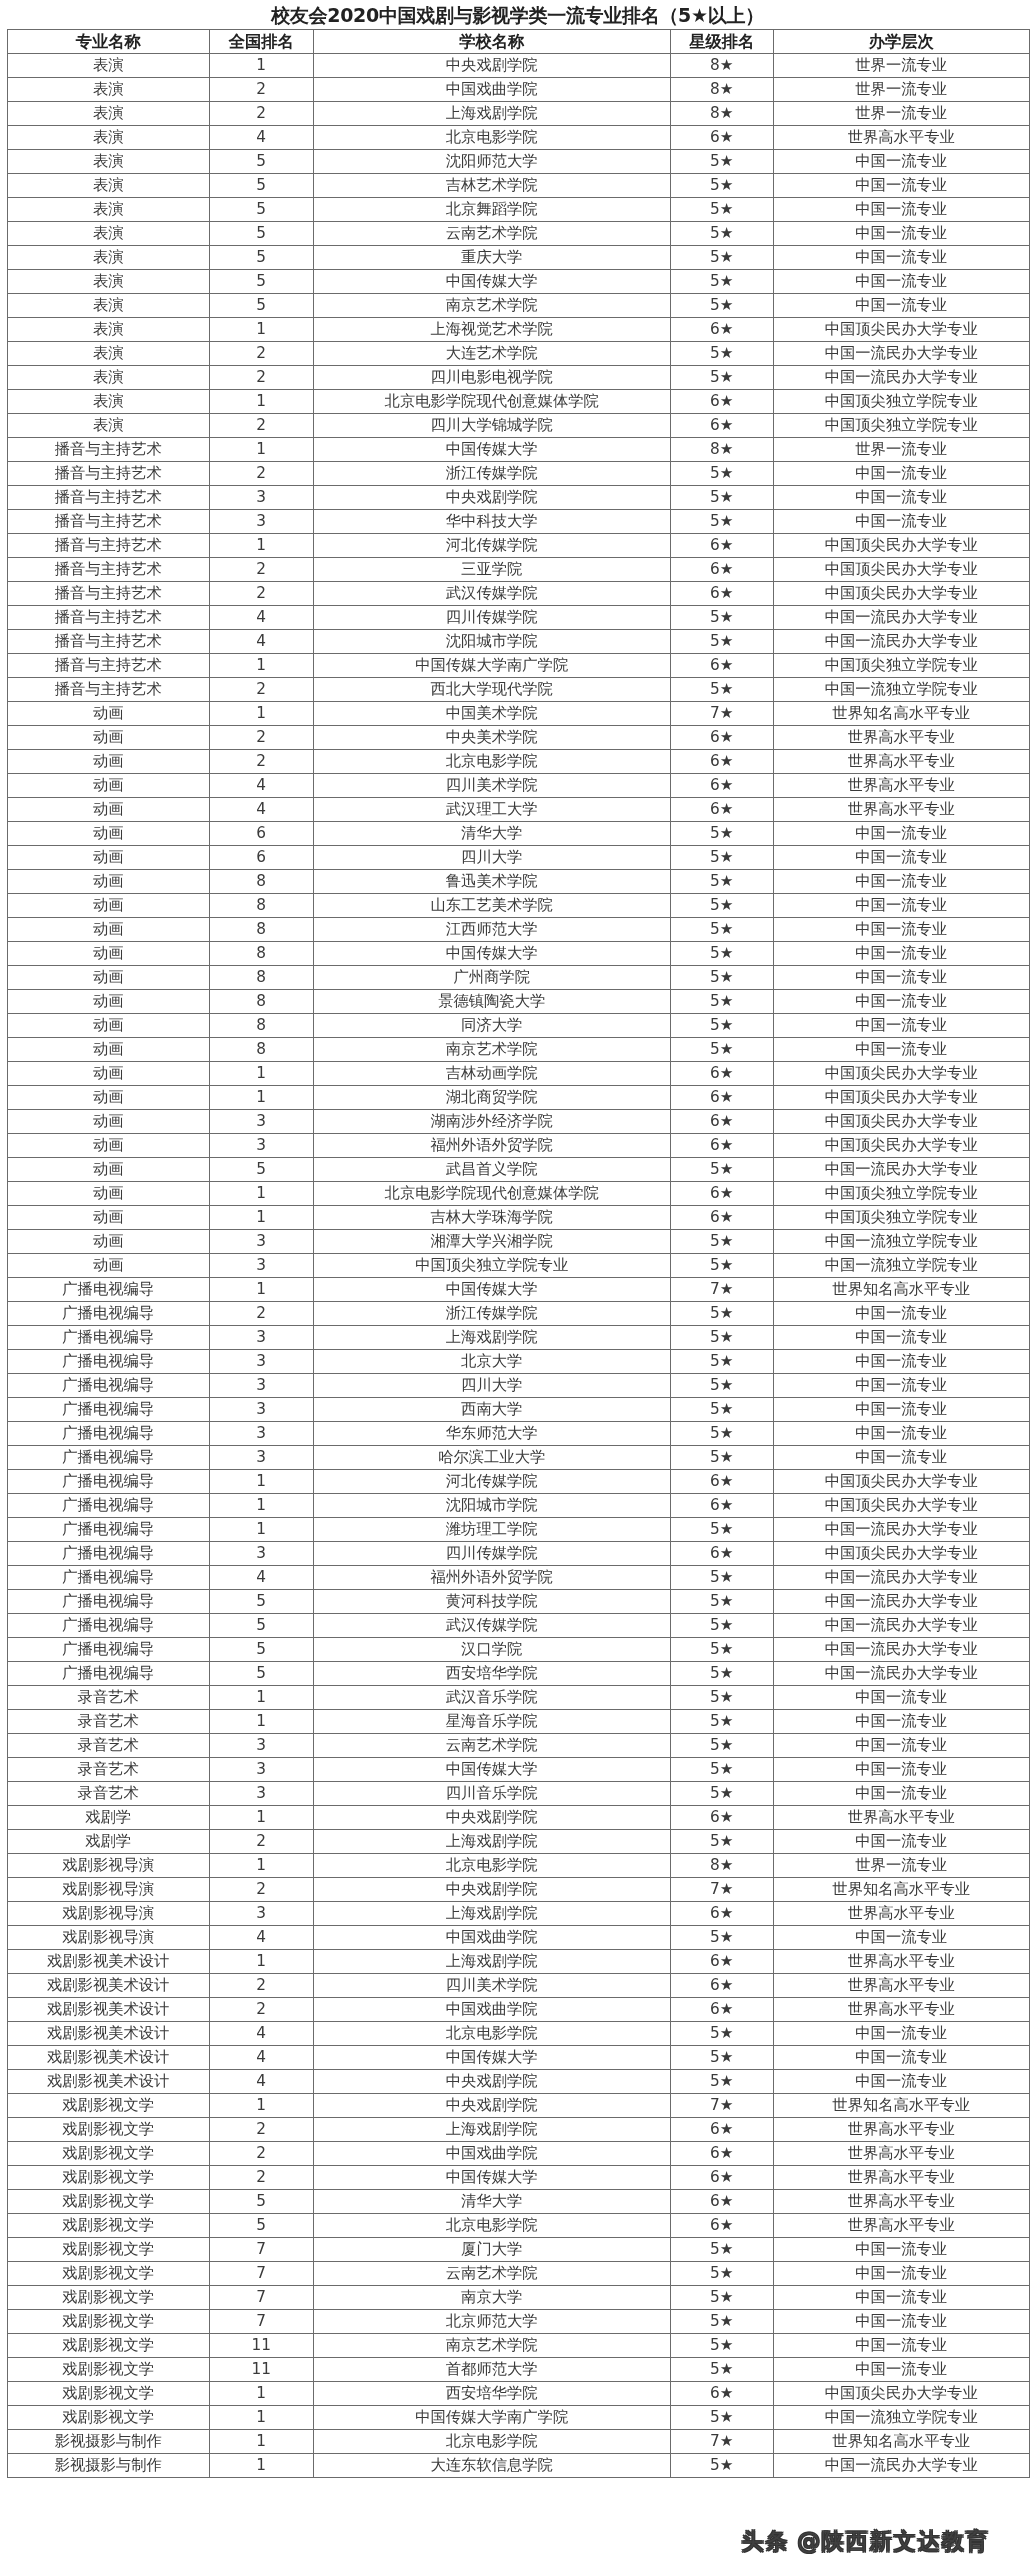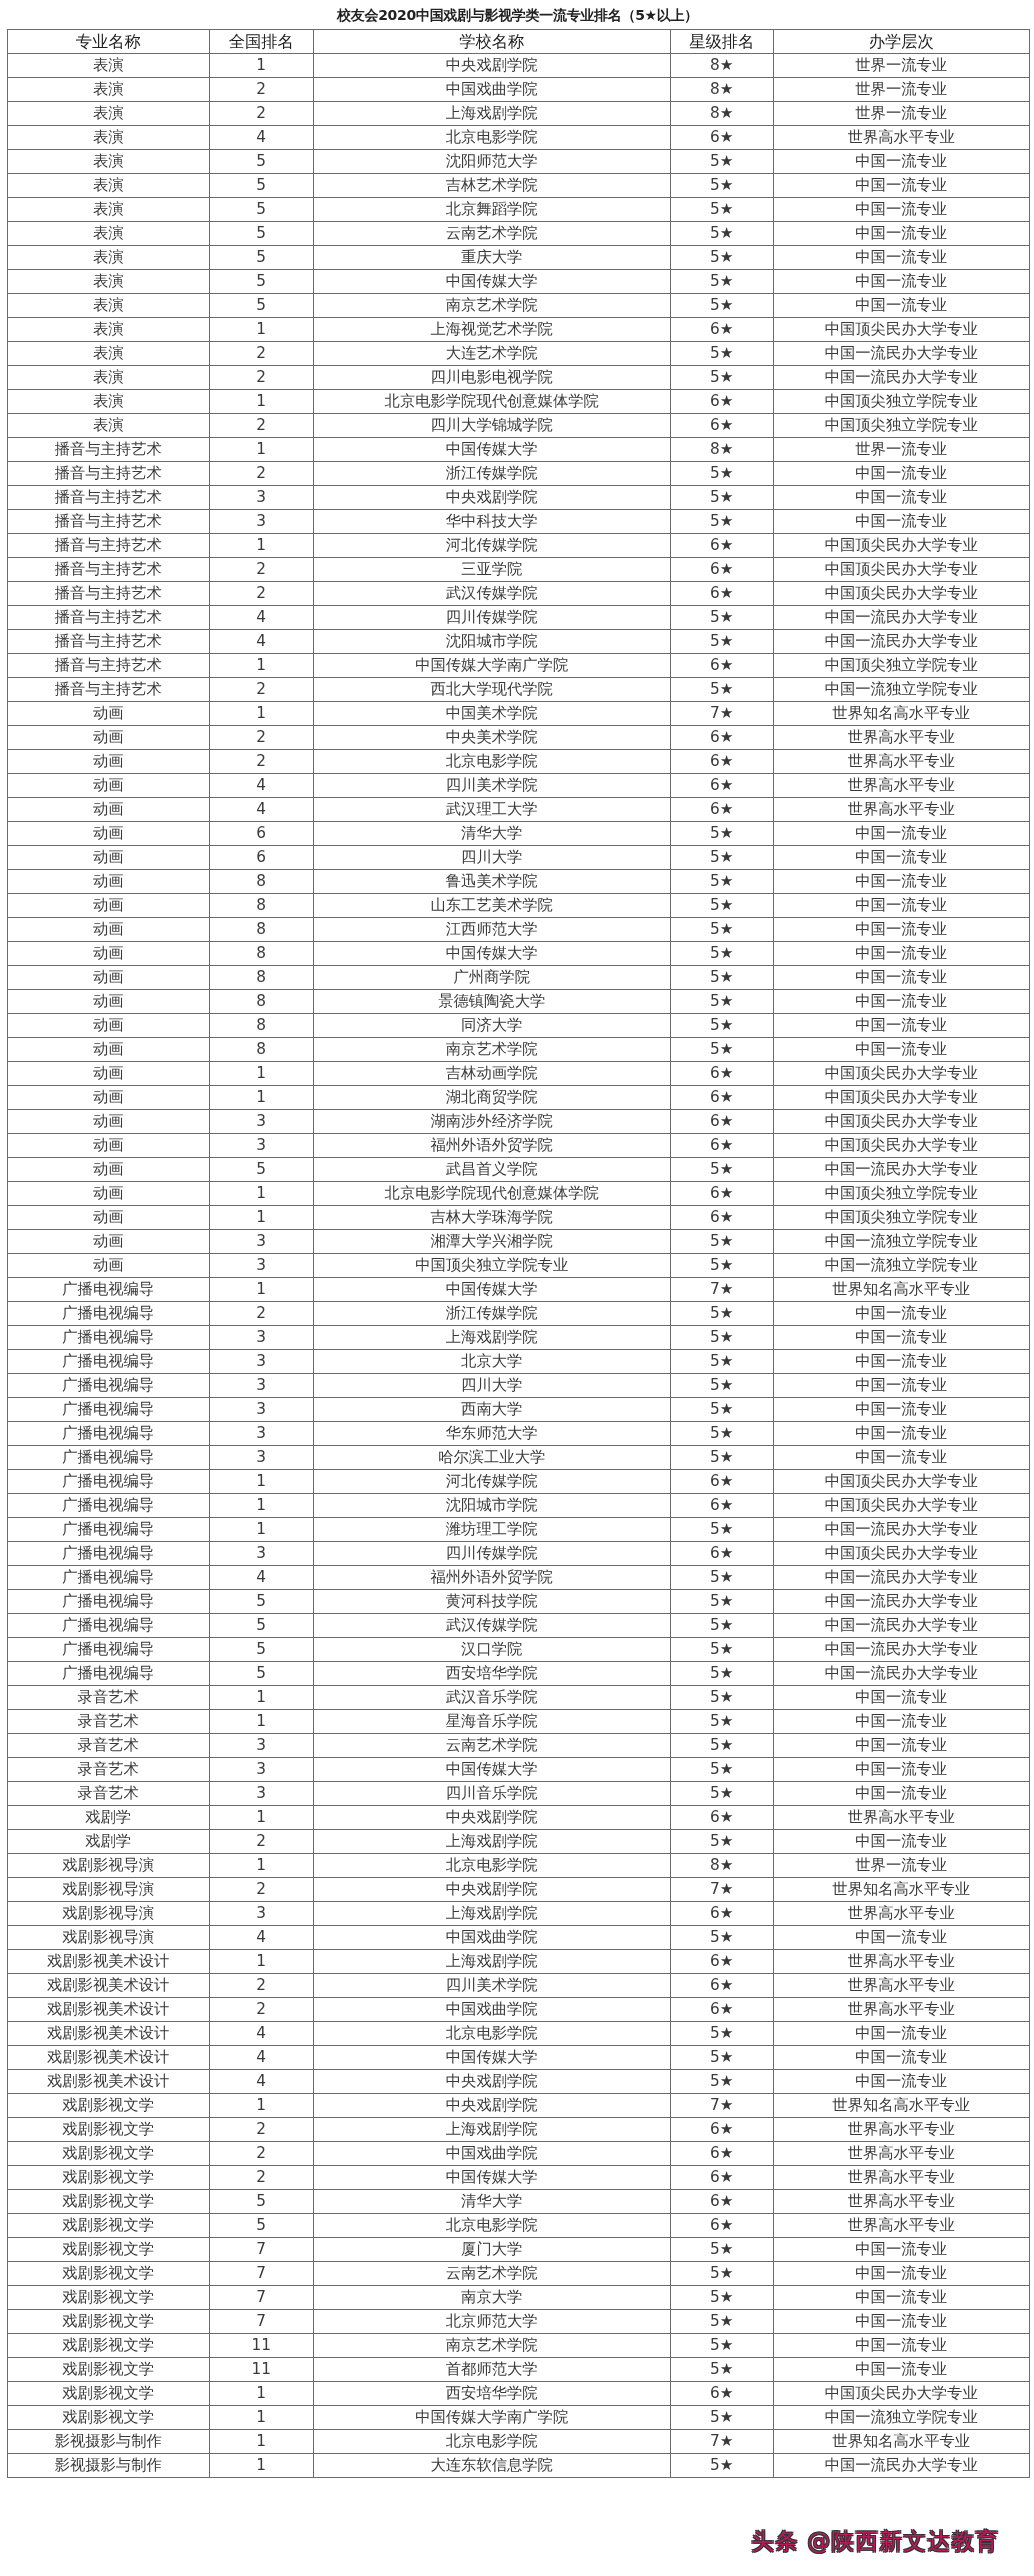--- a/index.html
+++ b/index.html
@@ -1,27 +1,27 @@
 <!DOCTYPE html>
 <html><head>
 <meta charset="utf-8">
 <style>
   html, body { margin: 0; padding: 0; background: #ffffff; }
   body { width: 1035px; height: 2576px; position: relative; overflow: hidden;
          font-family: "DejaVu Sans", "Liberation Sans", sans-serif; color: #333; }
   .title { position: absolute; left: 0; top: 2.9px; width: 1035px; height: 25px; text-align: center;
-           font-size: 14px; font-weight: bold; color: #222; line-height: 25px; letter-spacing: -0.3px; }
+           font-size: 19px; font-weight: bold; color: #222; line-height: 25px; letter-spacing: -0.3px; }
   table { position: absolute; left: 6.7px; top: 29px; width: 1022px; border-collapse: collapse; table-layout: fixed; }
   col.c1 { width: 202px; } col.c2 { width: 104px; } col.c3 { width: 357px; } col.c4 { width: 103px; } col.c5 { width: 256px; }
   th, td { border: 1.4px solid #6b6b6b; height: 23px; padding: 0; text-align: center; vertical-align: middle;
            font-size: 15.3px; line-height: 23px; white-space: nowrap; overflow: hidden; }
-  th { font-weight: normal; color: #222; font-size: 16.3px; text-align: center; }
+  th { font-weight: bold; color: #222; font-size: 16.3px; text-align: center; }
   td { color: #3a3a3a; }
-  .watermark { position: absolute; left: 741px; top: 2526px; font-size: 23px; color: #be185d; white-space: nowrap;
-               text-shadow: -1px -1px 0 #333, 1px -1px 0 #333, -1px 1px 0 #333, 1px 1px 0 #333; letter-spacing: 1px; margin-left: 10px; }
+  .watermark { position: absolute; left: 741px; top: 2526px; font-size: 23px; color: #404040; white-space: nowrap;
+               text-shadow: -1px -1px 0 #333, 1px -1px 0 #333, -1px 1px 0 #333, 1px 1px 0 #333; letter-spacing: 1px; }
 </style>
 </head>
 <body>
 
 <div class="title">校友会2020中国戏剧与影视学类一流专业排名（5★以上）</div>
 
 <table>
   <colgroup>
       <col class="c1">
       <col class="c2">

